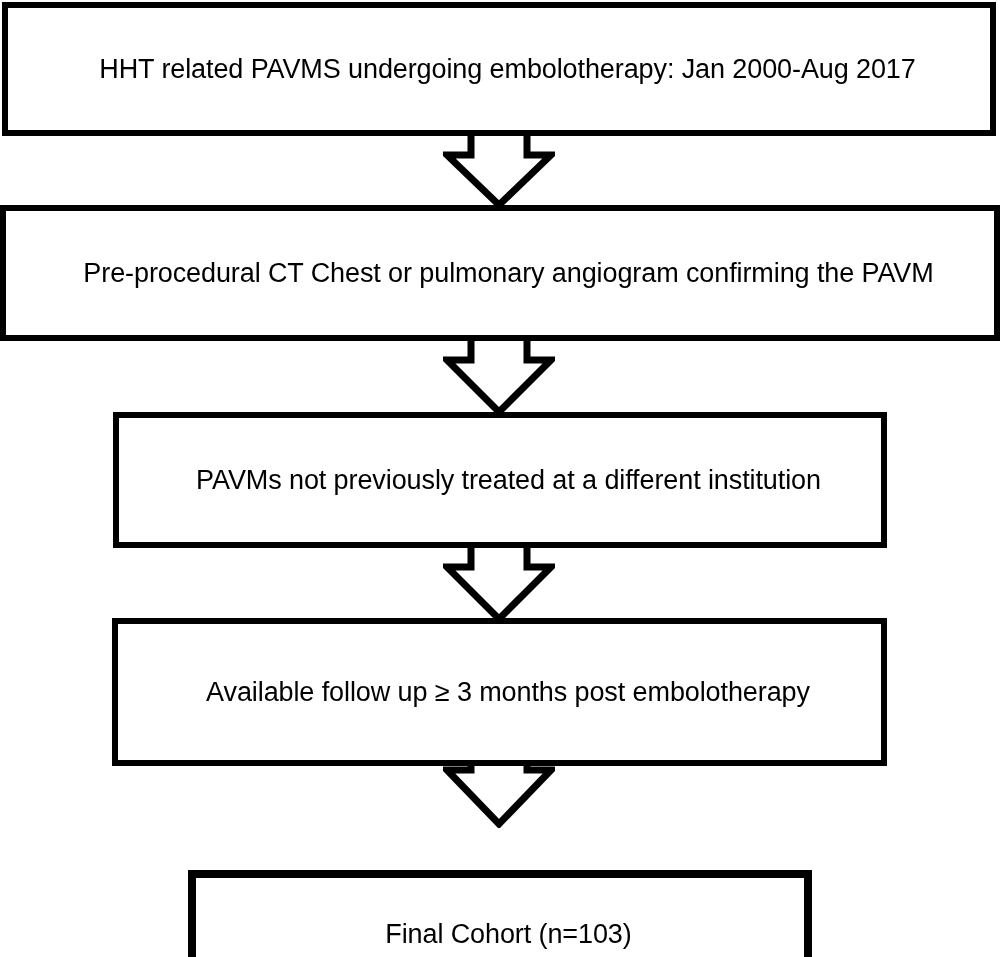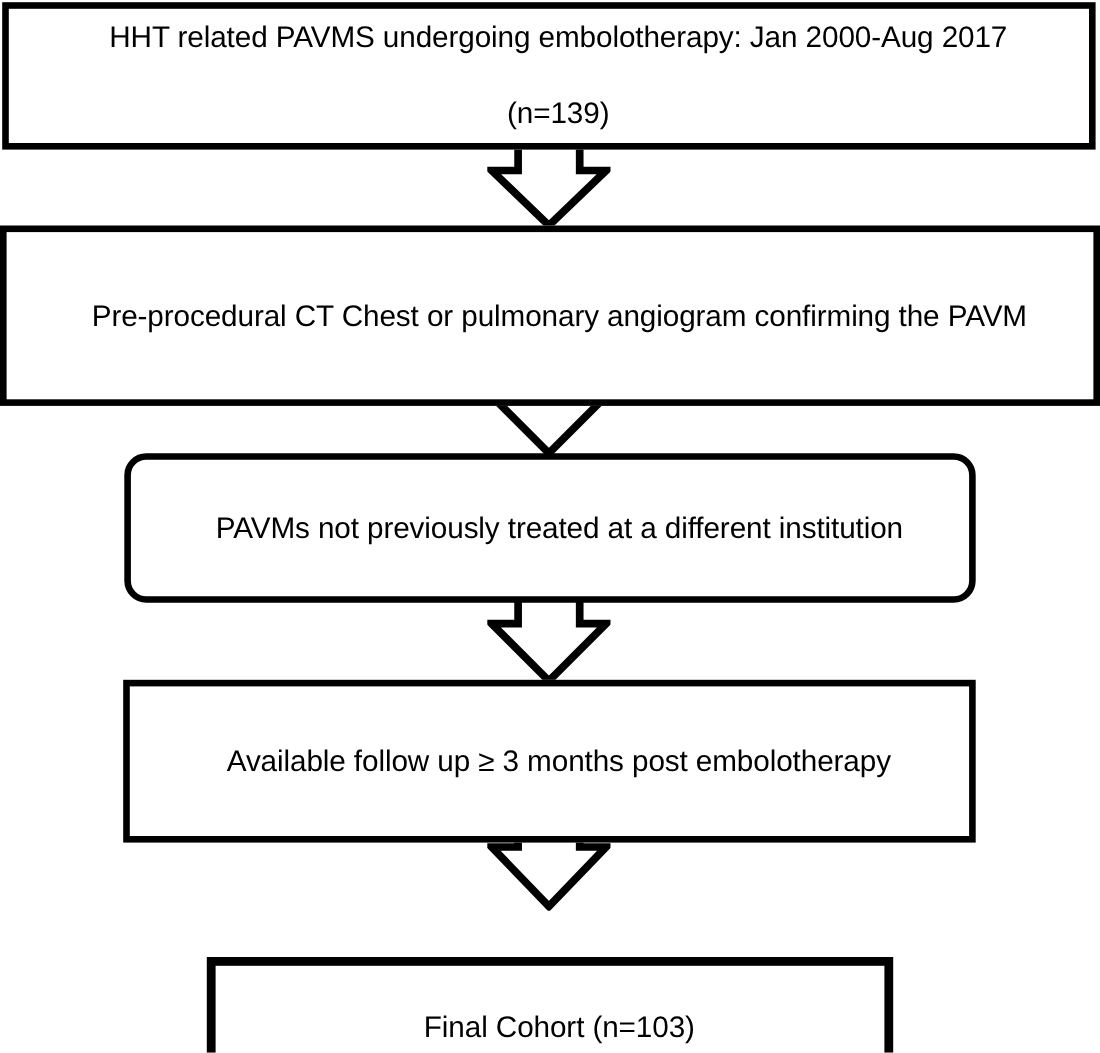--- a/index.html
+++ b/index.html
@@ -80,31 +80,30 @@
 
   <div class="connector" style="left:443px; top:748px; width:112px; height:80px;">
     <svg width="112" height="80" viewBox="0 0 112 80" aria-hidden="true">
       <path d="M 28 -10 L 28 22 L 4 22 L 56 76 L 108 22 L 84 22 L 84 -10 Z" fill="#ffffff" stroke="#000000" stroke-width="7" stroke-linejoin="miter"></path>
     </svg>
   </div>
 
   <div class="flow-box" style="left:2px; top:2px; width:994px; height:134px;">
     <div class="box-text">
       <span class="nline">HHT related PAVMS undergoing embolotherapy: Jan 2000-Aug 2017</span>
-      <span class="nline">(n=139)</span>
     </div>
   </div>
 
-  <div class="flow-box" style="left:0px; top:205px; width:1000px; height:164px;">
+  <div class="flow-box" style="left:0px; top:205px; width:1000px; height:136px;">
     <div class="box-text">
       <span class="nline">Pre-procedural CT Chest or pulmonary angiogram confirming the PAVM</span>
     </div>
   </div>
 
-  <div class="flow-box" style="left:113px; top:412px; width:774px; height:136px;border-radius:20px;">
+  <div class="flow-box" style="left:113px; top:412px; width:774px; height:136px;">
     <div class="box-text">
       <span class="nline">PAVMs not previously treated at a different institution</span>
     </div>
   </div>
 
   <div class="flow-box" style="left:112px; top:618px; width:775px; height:148px;">
     <div class="box-text">
       <span class="nline">Available follow up ≥ 3 months post embolotherapy</span>
     </div>
   </div>

